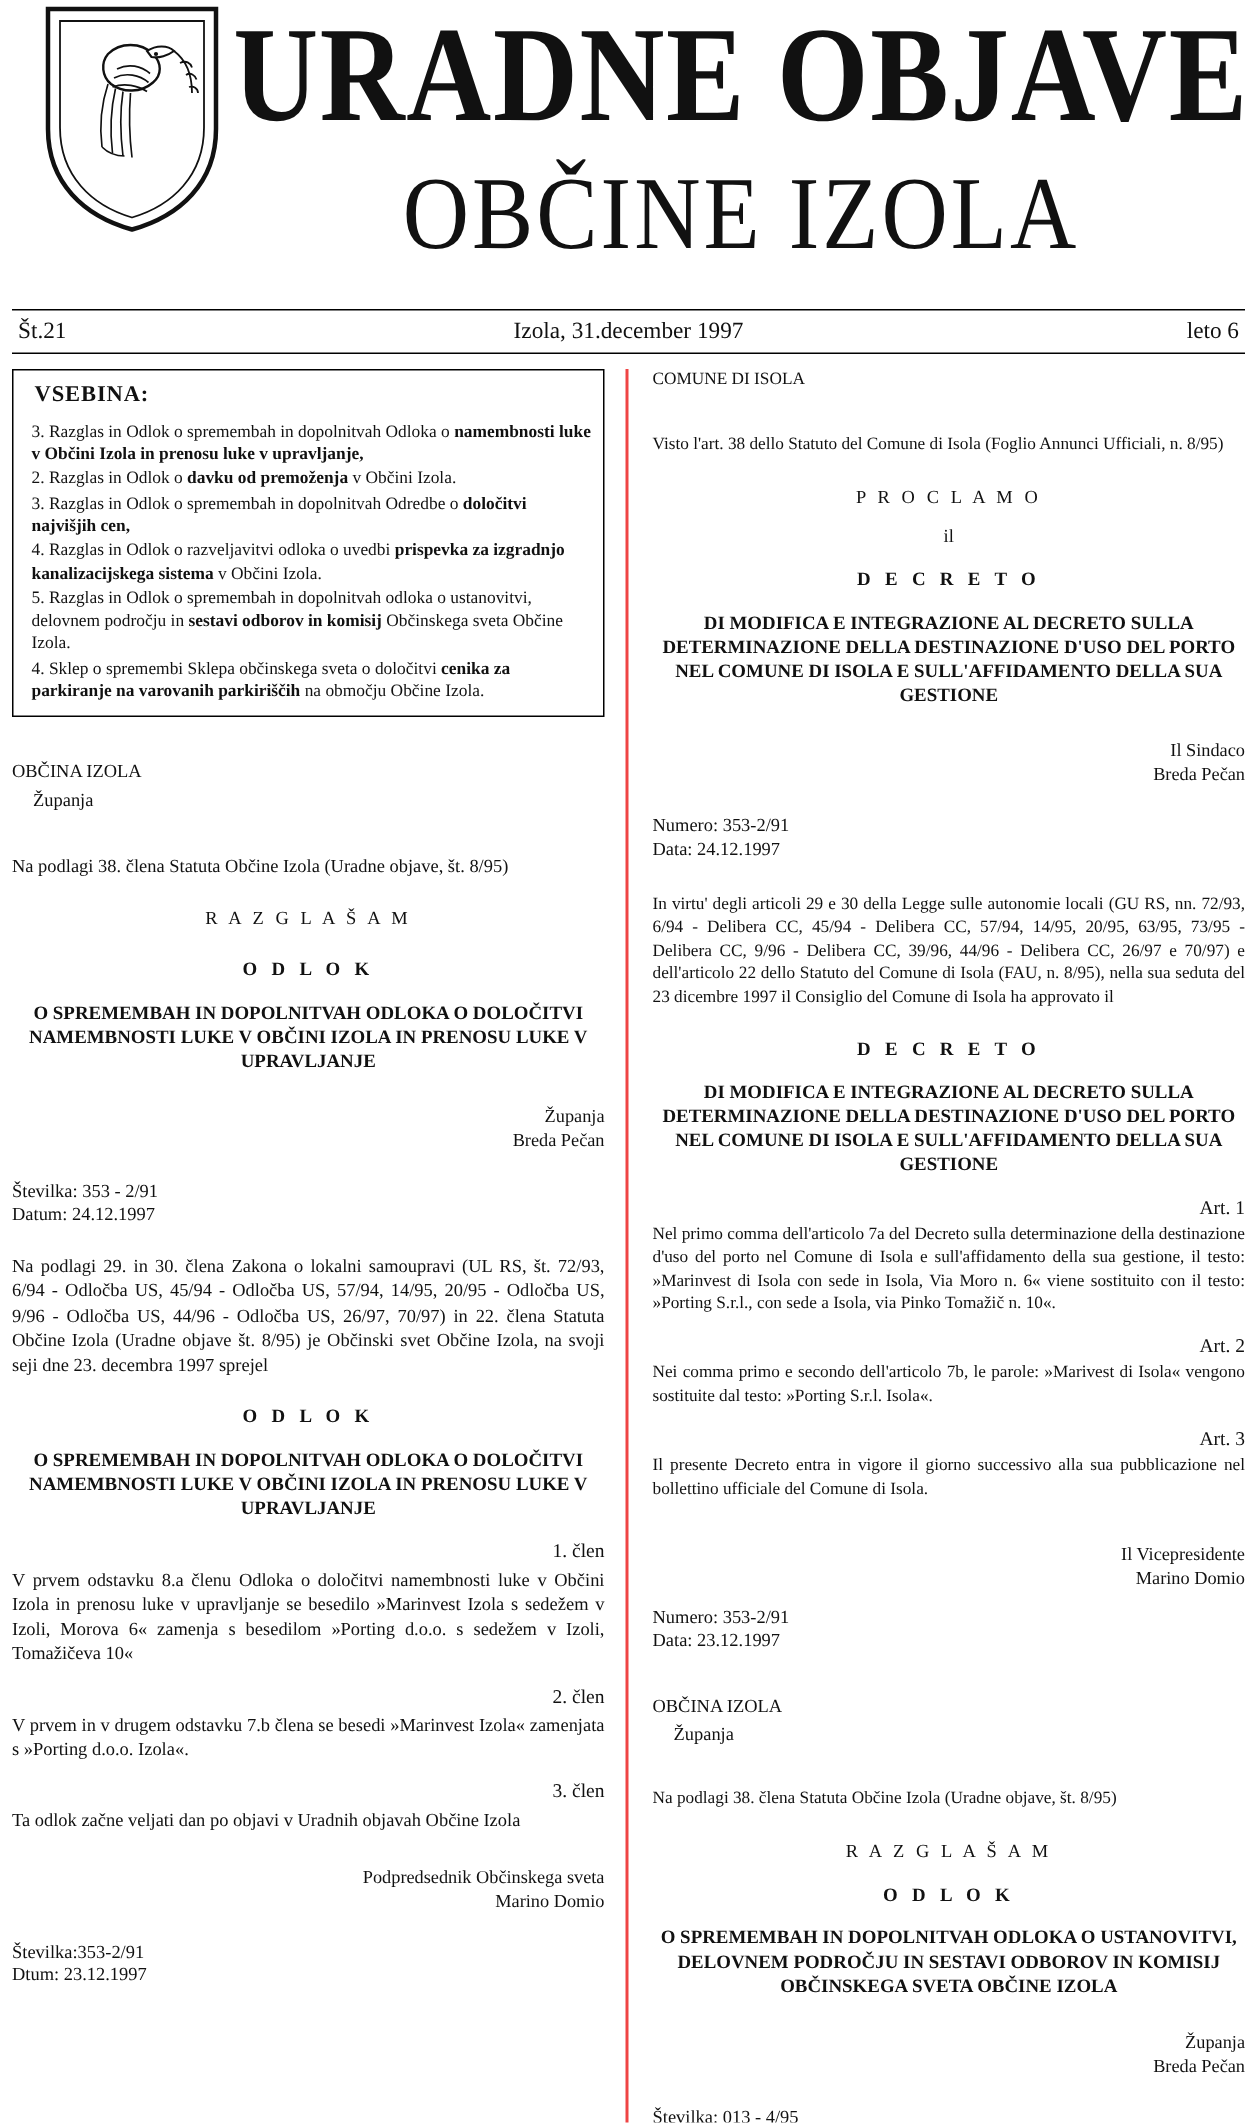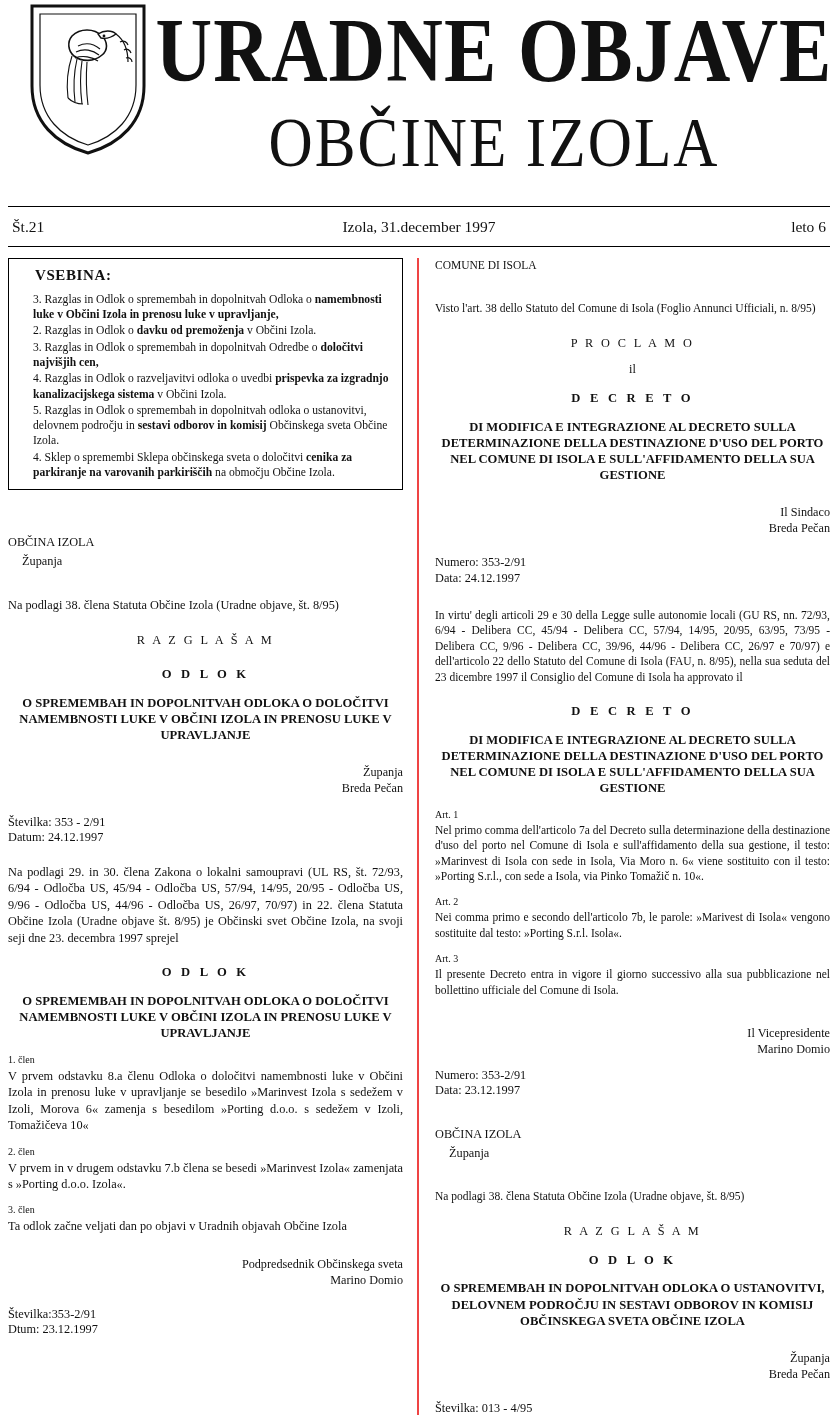--- a/index.html
+++ b/index.html
@@ -33,43 +33,44 @@
     line-height:1.0;
     margin-top:30px;
     transform:scaleX(1.02) scaleY(1.15);
     transform-origin:center top;
     white-space:nowrap;
   }
 
   
   .rule-top { border-top:1.5px solid #000; margin:0 8px; }
   .issuebar {
-    margin:11px 8px;
+    margin:0 8px;
     height:28px;
     display:flex;
+    align-items:center;
     font-size:15.5px;
     border-bottom:1.5px solid #000;
   }
   .issuebar .left { width:160px; padding-left:4px; }
   .issuebar .center { flex:1; text-align:center; }
   .issuebar .right { width:160px; text-align:right; padding-right:4px; }
 
   
   .cols { position:relative; margin:10px 8px 0 8px; display:flex; }
   .col { width:400px; }
   .col.left { padding-right:14px; }
   .col.right { padding-left:16px; border-left:2px solid #ef4444; }
 
   
   .toc {
     border:1.6px solid #000;
-    padding:7px 8px 8px 24px;
+    padding:7px 8px 8px 12px;
     font-size:11.6px;
     line-height:1.32;
-    margin-bottom:44px;
+    margin-bottom:28px;
   }
   .toc h2 {
     margin:0 0 6px 2px;
     font-size:15px;
     font-weight:bold;
     letter-spacing:0.6px;
   }
   .toc p { margin:0 0 1px 0; text-align:left; }
   .b { font-weight:bold; }
 
@@ -84,21 +85,21 @@
   .tight { line-height:1.25; }
   .mt10 { margin-top:10px; }
   .mt14 { margin-top:28px; }
   .mt18 { margin-top:18px; }
   .mt22 { margin-top:22px; }
   .mt28 { margin-top:28px; }
   .mb2 { margin-bottom:2px; }
   .mb0 { margin-bottom:0; }
   .hdr-center { text-align:center; font-weight:bold; font-size:12.6px; line-height:1.28; }
   .sig { text-align:right; font-size:12.2px; line-height:1.3; }
-  .art { text-align:left; font-size:10px; margin:12px 0 3px 0; }
+  .art { text-align:right; font-size:13px; margin:12px 0 3px 0; }
 </style>
 </head>
 <body>
 
 <div class="page">
 
   <div class="masthead">
     <div class="crest">
       <svg width="120" height="155" viewBox="0 0 120 155">
         <path d="M4 4 L116 4 L116 84 C116 120 92 142 60 151 C28 142 4 120 4 84 Z" fill="#ffffff" stroke="#111" stroke-width="3"></path>

